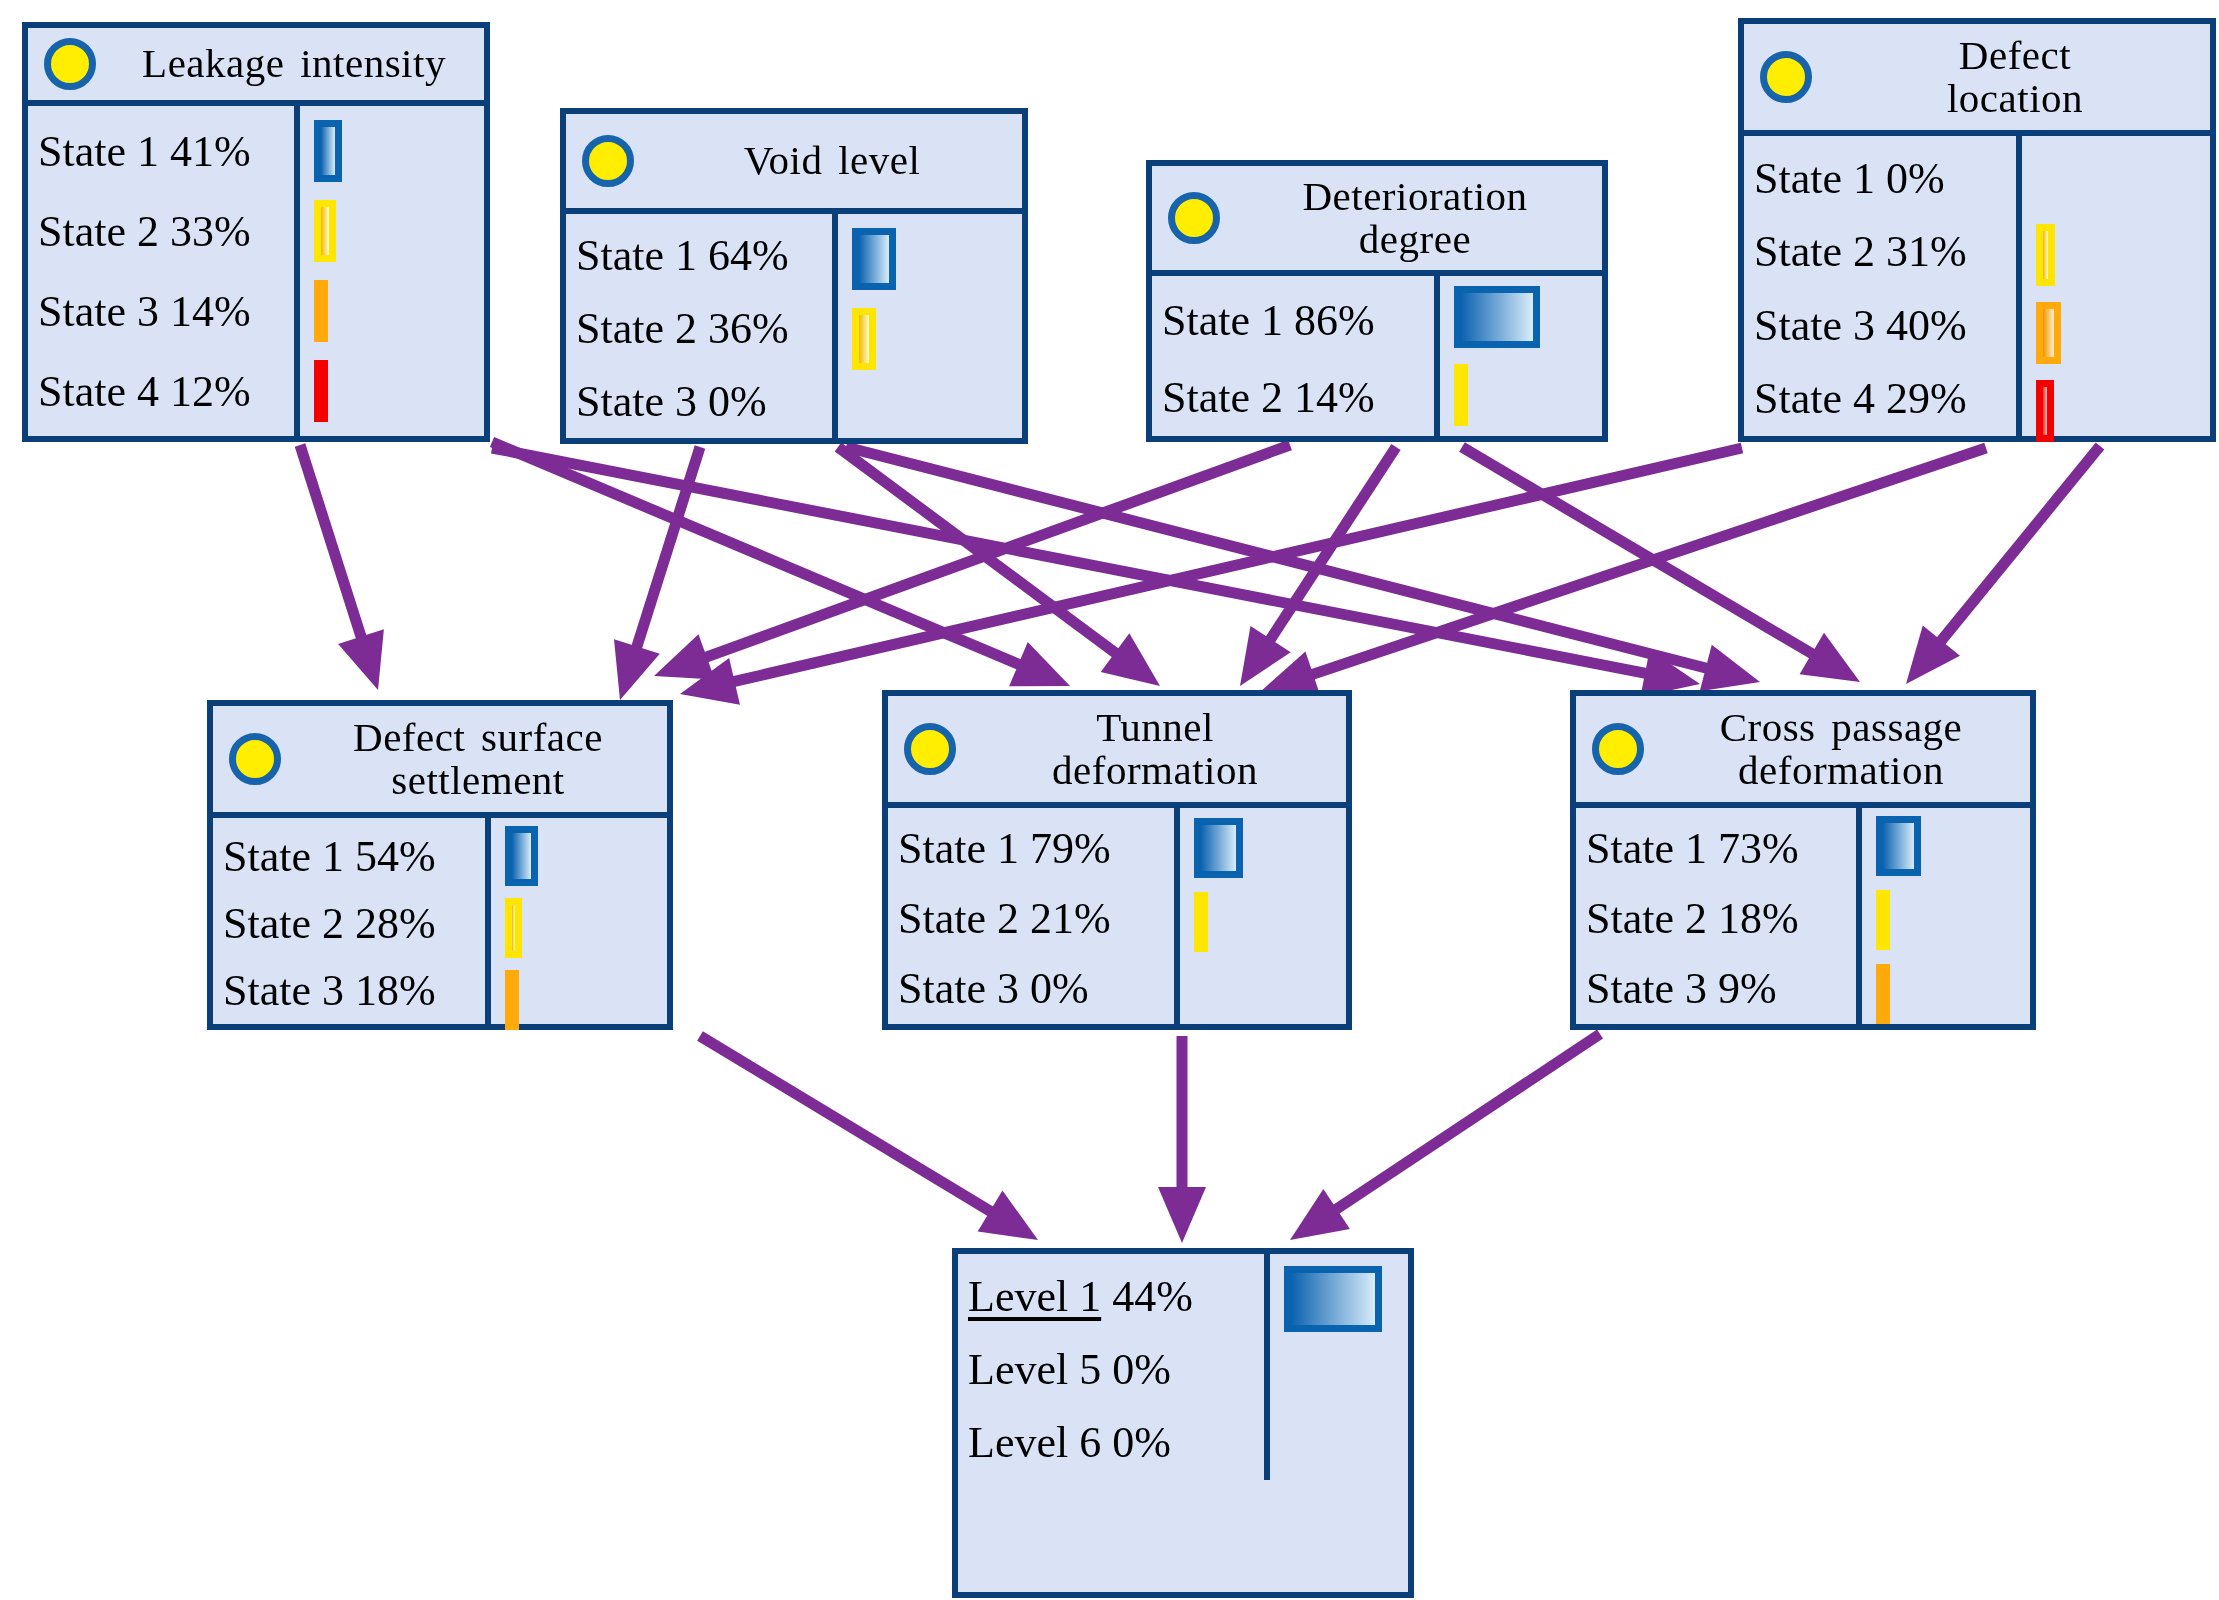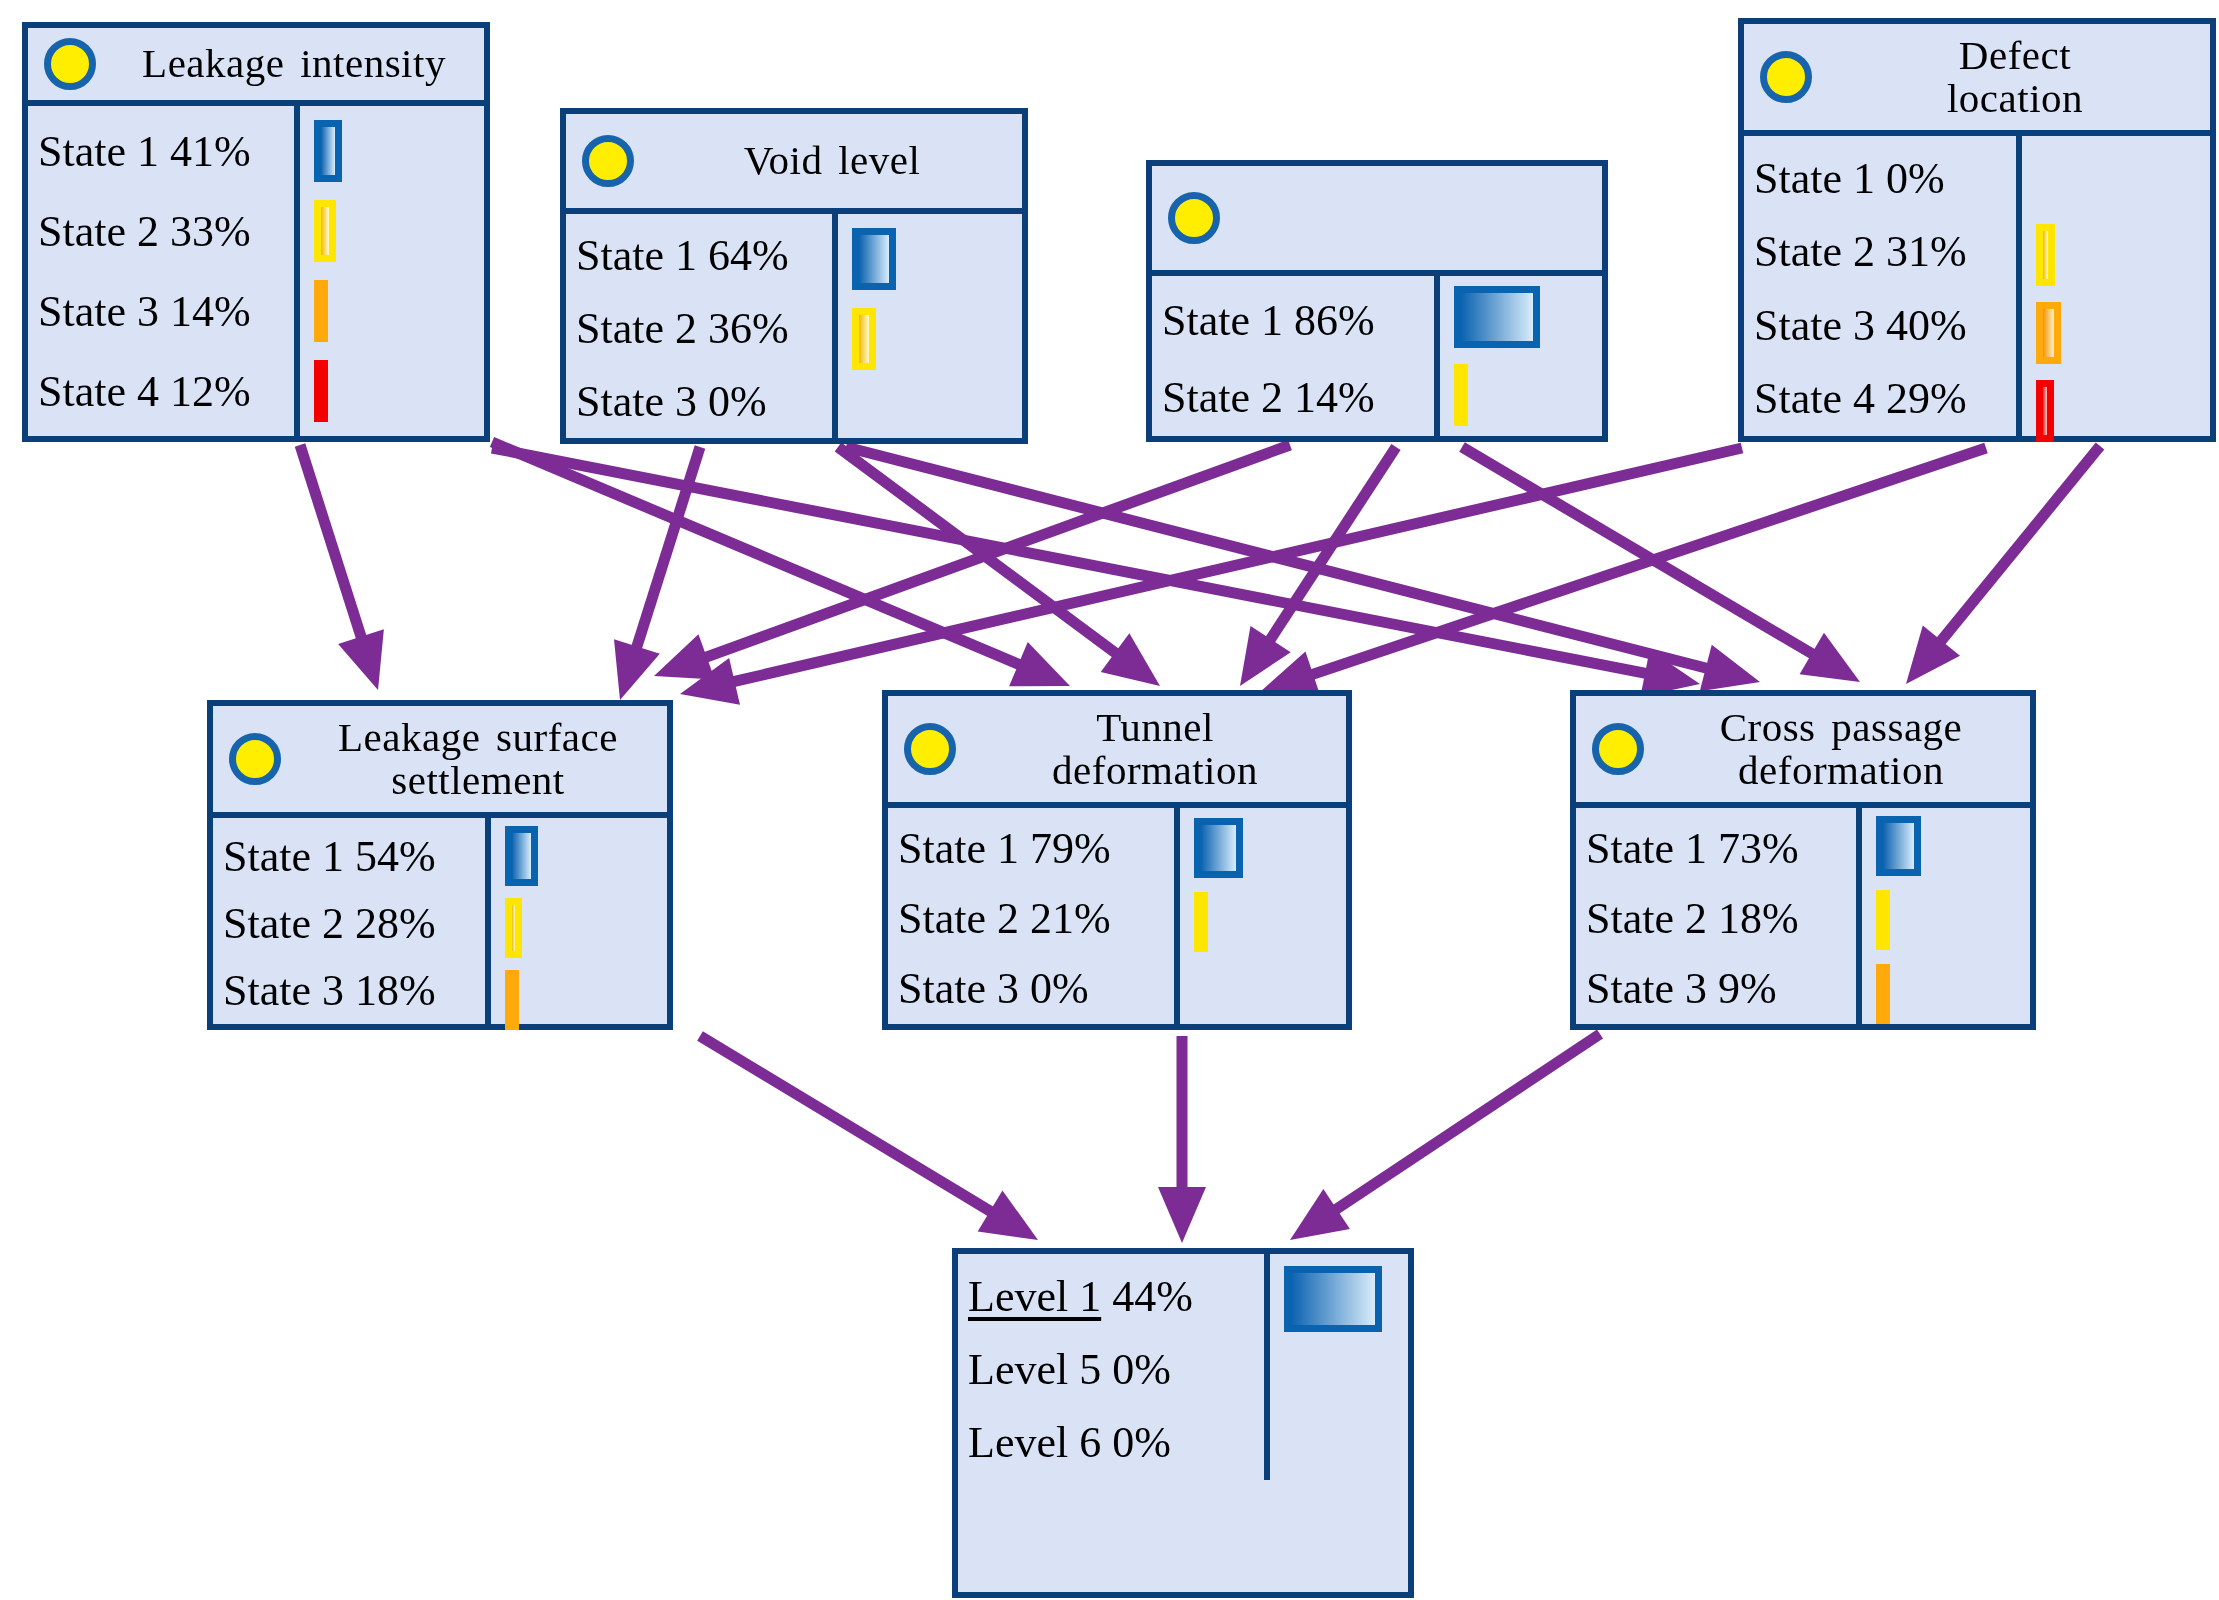--- a/index.html
+++ b/index.html
@@ -160,20 +160,22 @@
         </div>
         <div class="bars">
           <div class="bar" style="left: 14px; top: 14px; width: 44px; height: 62px; border: 7px solid rgb(10, 99, 174); background: linear-gradient(to right, rgb(11, 98, 176), rgb(216, 236, 251));"></div>
           <div class="bar" style="left: 14px; top: 94px; width: 24px; height: 62px; border: 7px solid rgb(255, 230, 0); background: linear-gradient(to right, rgb(240, 185, 0), rgb(255, 251, 208));"></div>
         </div>
       </div>
     </div>
     <div class="node" style="left: 1146px; top: 160px; width: 462px; height: 282px;">
       <div class="node-header" style="height: 110px;">
         <span class="bulb"></span>
+        <div class="node-title">Deterioration
+degree</div>
       </div>
       <div class="node-body" style="height: 160px;">
         <div class="states" style="width: 288px;">
           <div class="state-row" style="height: 78px;">
             <span class="lbl">State 1</span>
             <span>&nbsp;</span>
             <span>86%</span>
           </div>
           <div class="state-row" style="height: 78px;">
             <span class="lbl">State 2</span>
@@ -219,21 +221,21 @@
         <div class="bars">
           <div class="bar" style="left: 14px; top: 88px; width: 19px; height: 62px; border: 7px solid rgb(255, 230, 0); background: linear-gradient(to right, rgb(240, 185, 0), rgb(255, 251, 208));"></div>
           <div class="bar" style="left: 14px; top: 166px; width: 25px; height: 62px; border: 7px solid rgb(255, 169, 10); background: linear-gradient(to right, rgb(243, 147, 0), rgb(255, 242, 207));"></div>
           <div class="bar" style="left: 14px; top: 244px; width: 18px; height: 62px; border: 7px solid rgb(245, 0, 0); background: linear-gradient(to right, rgb(240, 42, 42), rgb(255, 195, 195));"></div>
         </div>
       </div>
     </div>
     <div class="node" style="left: 207px; top: 700px; width: 466px; height: 330px;">
       <div class="node-header" style="height: 112px;">
         <span class="bulb"></span>
-        <div class="node-title">Leakage  surface
+        <div class="node-title">Defect  surface
 settlement</div>
       </div>
       <div class="node-body" style="height: 206px;">
         <div class="states" style="width: 278px;">
           <div class="state-row" style="height: 72px;">
             <span class="lbl">State 1</span>
             <span>&nbsp;</span>
             <span>54%</span>
           </div>
           <div class="state-row" style="height: 72px;">

